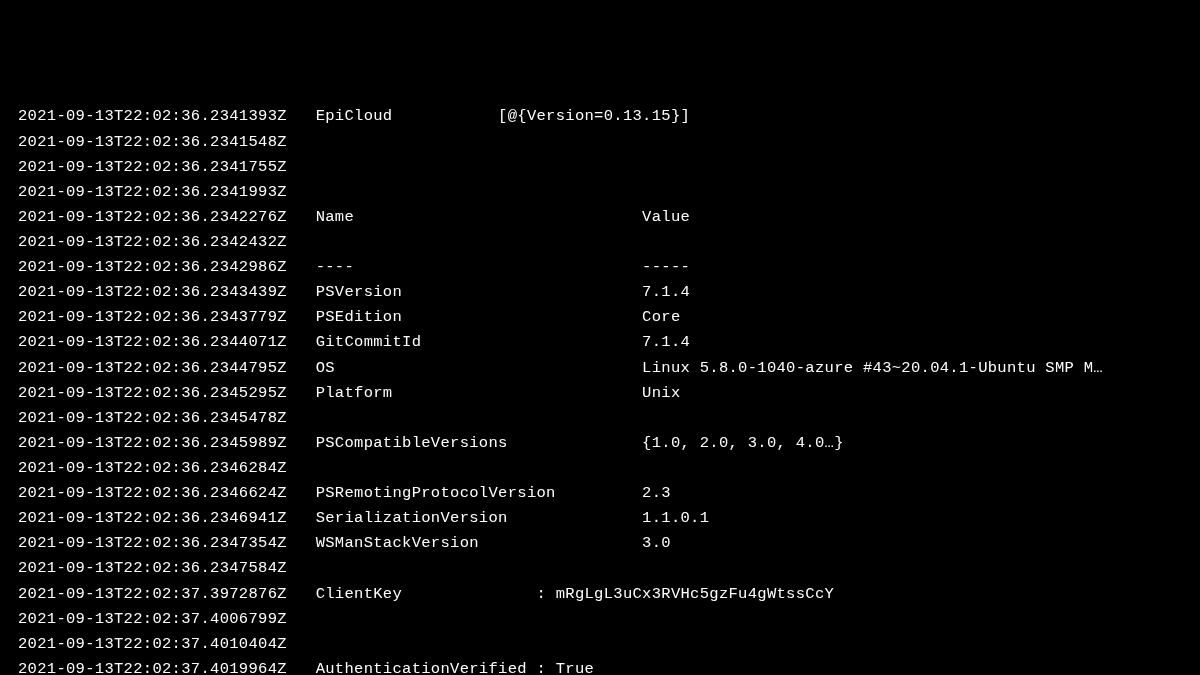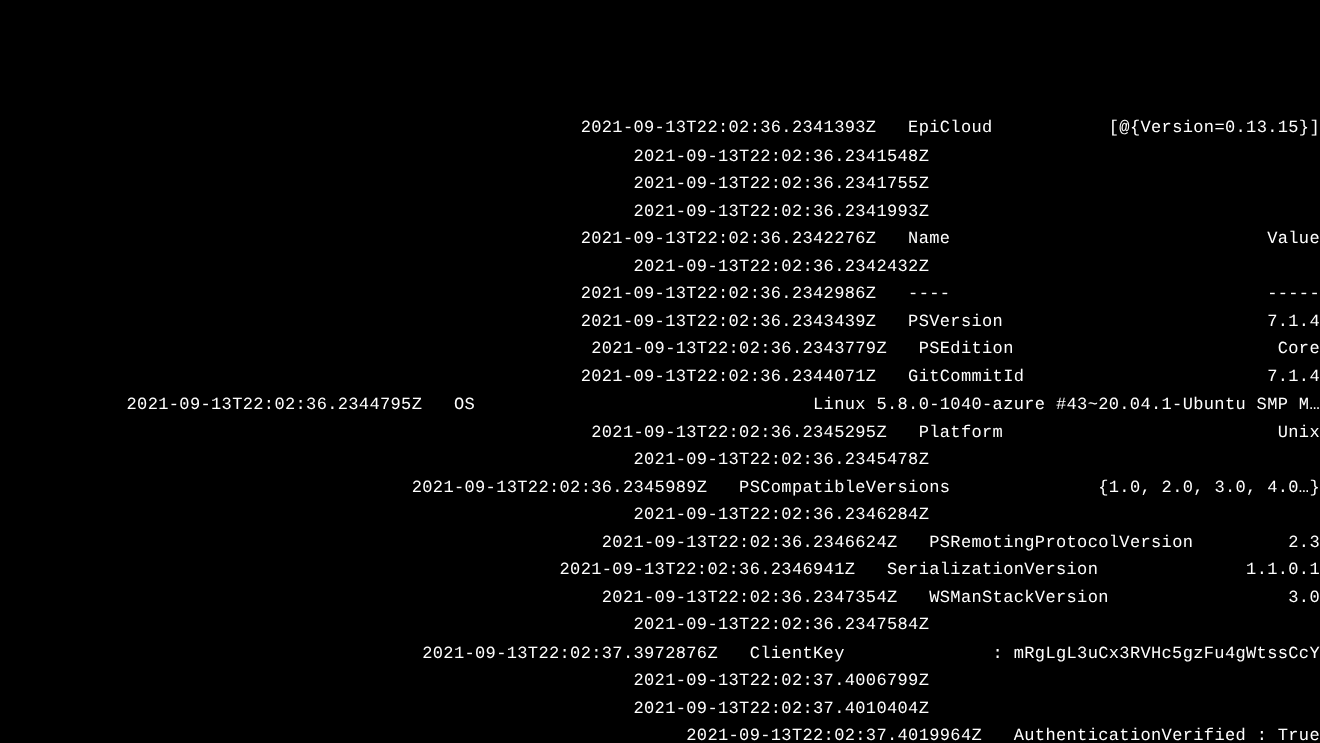--- a/index.html
+++ b/index.html
@@ -15,21 +15,20 @@
       padding: 4px 0 0 18px;
       line-height: 1.62;
       white-space: pre;
       overflow: hidden;
       width: 1200px;
       height: 675px;
       letter-spacing: 0.3px;
     }
     .line {
       display: block;
-      text-align: right;
     }
   </style>
 </head>
 <body>
 
 
 
 <div id="terminal"><span class="line">2021-09-13T22:02:36.2341393Z   EpiCloud           [@{Version=0.13.15}]</span><span class="line">2021-09-13T22:02:36.2341548Z                                     </span><span class="line">2021-09-13T22:02:36.2341755Z                                     </span><span class="line">2021-09-13T22:02:36.2341993Z                                     </span><span class="line">2021-09-13T22:02:36.2342276Z   Name                              Value</span><span class="line">2021-09-13T22:02:36.2342432Z                                     </span><span class="line">2021-09-13T22:02:36.2342986Z   ----                              -----</span><span class="line">2021-09-13T22:02:36.2343439Z   PSVersion                         7.1.4</span><span class="line">2021-09-13T22:02:36.2343779Z   PSEdition                         Core</span><span class="line">2021-09-13T22:02:36.2344071Z   GitCommitId                       7.1.4</span><span class="line">2021-09-13T22:02:36.2344795Z   OS                                Linux 5.8.0-1040-azure #43~20.04.1-Ubuntu SMP M…</span><span class="line">2021-09-13T22:02:36.2345295Z   Platform                          Unix</span><span class="line">2021-09-13T22:02:36.2345478Z                                     </span><span class="line">2021-09-13T22:02:36.2345989Z   PSCompatibleVersions              {1.0, 2.0, 3.0, 4.0…}</span><span class="line">2021-09-13T22:02:36.2346284Z                                     </span><span class="line">2021-09-13T22:02:36.2346624Z   PSRemotingProtocolVersion         2.3</span><span class="line">2021-09-13T22:02:36.2346941Z   SerializationVersion              1.1.0.1</span><span class="line">2021-09-13T22:02:36.2347354Z   WSManStackVersion                 3.0</span><span class="line">2021-09-13T22:02:36.2347584Z                                     </span><span class="line">2021-09-13T22:02:37.3972876Z   ClientKey              : mRgLgL3uCx3RVHc5gzFu4gWtssCcY</span><span class="line">2021-09-13T22:02:37.4006799Z                                     </span><span class="line">2021-09-13T22:02:37.4010404Z                                     </span><span class="line">2021-09-13T22:02:37.4019964Z   AuthenticationVerified : True</span></div>
 
 

